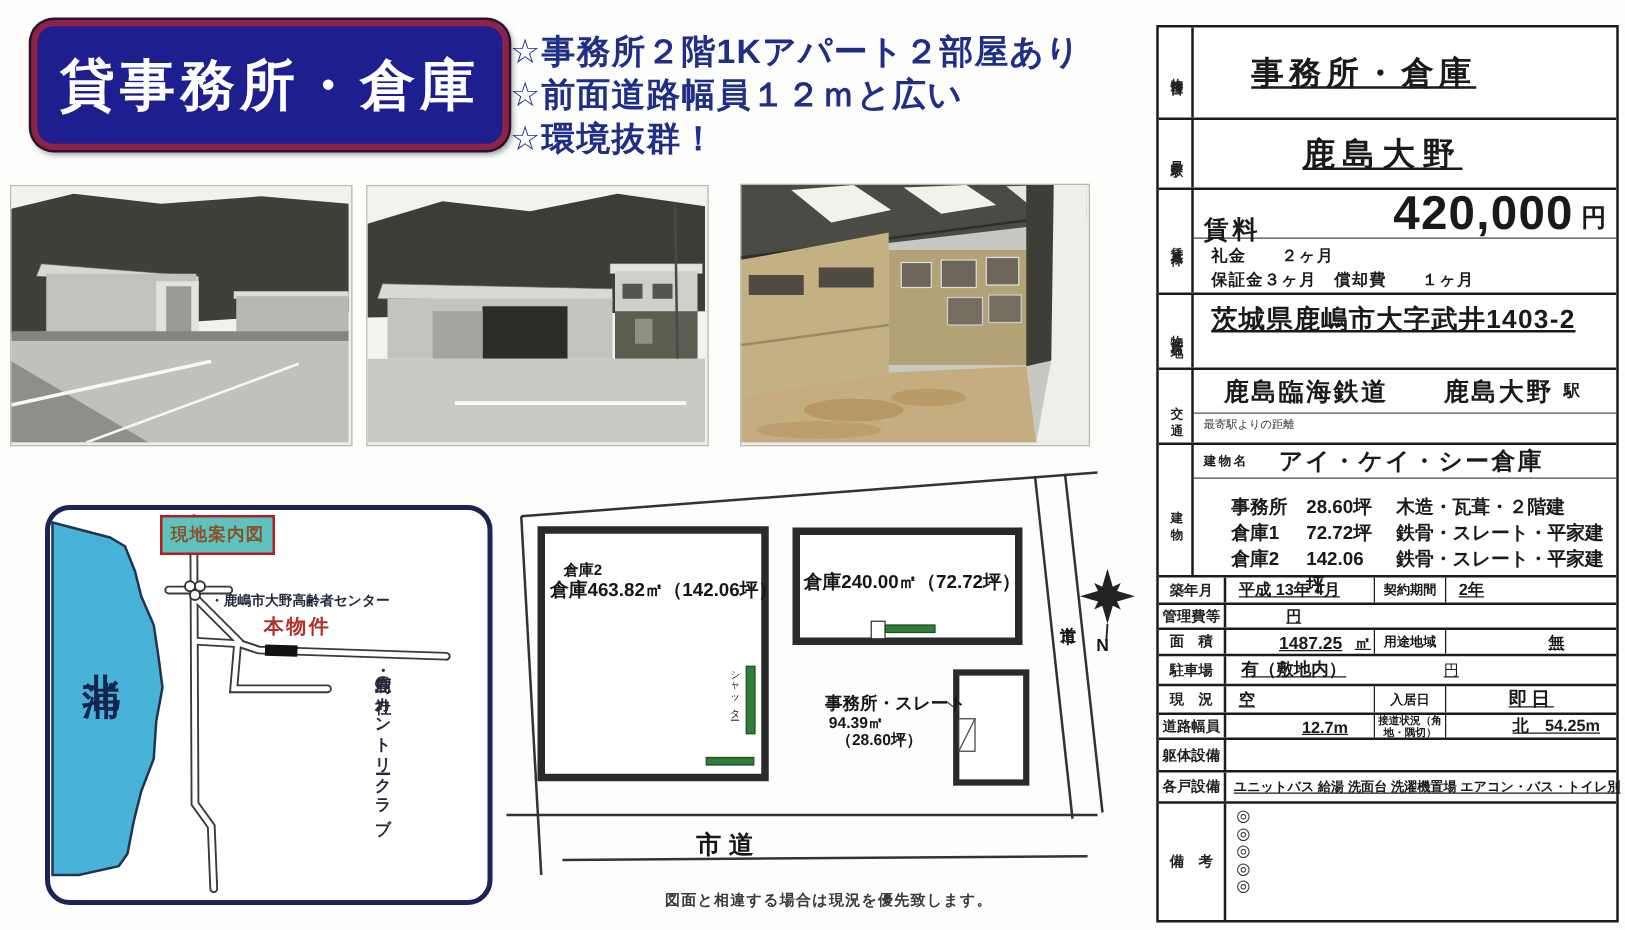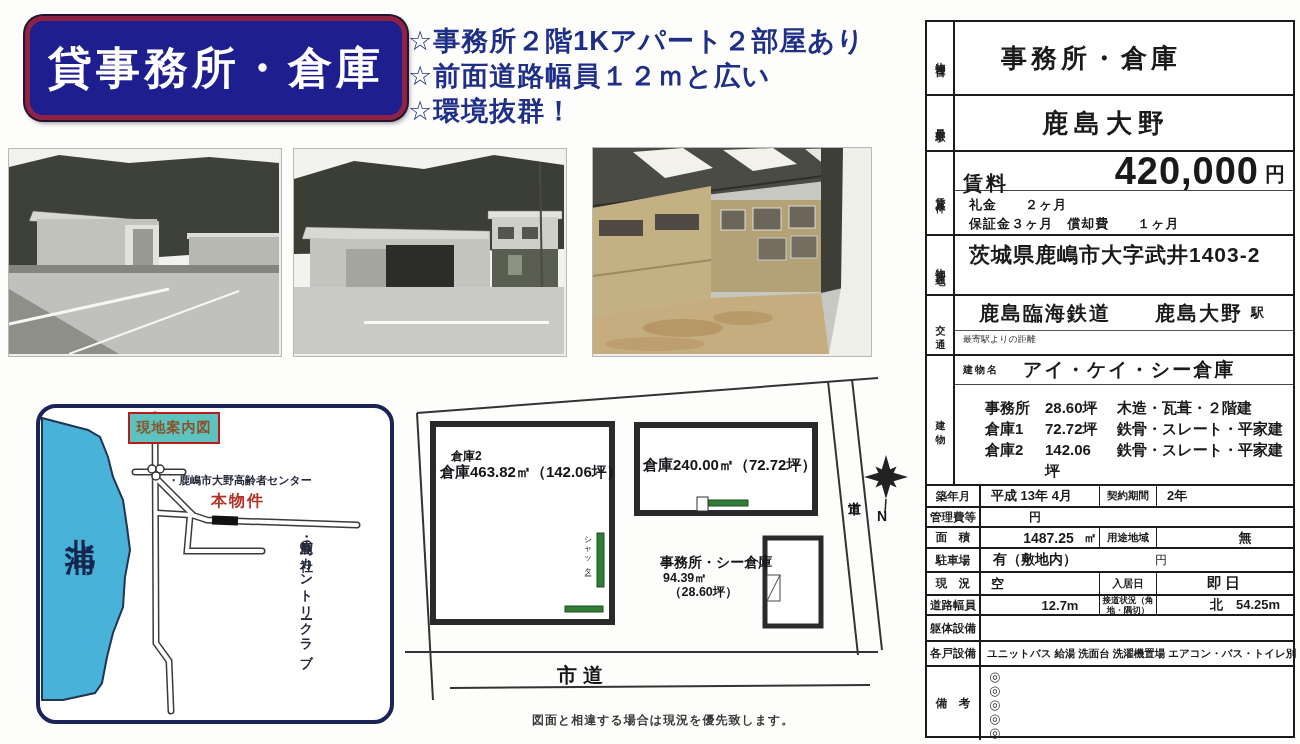--- a/index.html
+++ b/index.html
@@ -58,21 +58,21 @@
     background:#fff;display:flex;flex-direction:column;box-sizing:border-box;}
   .row{display:flex;border-bottom:2px solid #1b1b1b;box-sizing:border-box;flex:none;}
   .row:last-child{border-bottom:none;flex:1;}
   .vlabel{width:26px;flex:none;border-right:2px solid #1b1b1b;writing-mode:vertical-rl;text-orientation:upright;
     font-size:10px;font-weight:600;color:#222;display:flex;align-items:center;justify-content:center;letter-spacing:2px;}
   .hlabel{width:52px;flex:none;border-right:2px solid #1b1b1b;font-size:11.5px;font-weight:600;color:#222;
     display:flex;align-items:center;justify-content:center;white-space:pre;}
   .midlabel{width:56px;flex:none;border-left:1px solid #1b1b1b;border-right:1px solid #1b1b1b;
     font-size:10.5px;font-weight:600;display:flex;align-items:center;justify-content:center;text-align:center;white-space:nowrap;}
   .midlabel.small{font-size:8.5px;line-height:10px;white-space:normal;}
-  .cell{display:flex;align-items:center;box-sizing:border-box;}
+  .cell{display:flex;align-items:center;box-sizing:border-box;text-decoration:underline;}
   .grow{flex:1;}
   .col{display:flex;flex-direction:column;}
 
   .type-value{font-size:26px;font-weight:bold;letter-spacing:4px;padding-left:46px;}
   .station-value{font-size:26px;font-weight:bold;letter-spacing:6px;padding-left:72px;margin-left:15px;}
 
   .rent-top{height:38px;border-bottom:1px solid #444;display:flex;align-items:center;}
   .rent-label{font-size:20px;font-weight:bold;letter-spacing:3px;margin-left:8px;margin-top:25px;}
   .rent-amount{font-size:38px;font-weight:bold;margin-left:auto;letter-spacing:1px;}
   .rent-unit{font-size:20px;font-weight:bold;margin:6px 8px 0 6px;}
@@ -243,21 +243,21 @@
       <g>
         <path d="M481,92 L486,109 503,114 486,119 481,136 476,119 459,114 476,109 Z" fill="#222"></path>
         <path d="M481,99 L485,110 496,114 485,118 481,129 477,118 466,114 477,110 Z" fill="#222" transform="rotate(45 481 114)"></path>
         <line x1="481" y1="136" x2="480" y2="150" stroke="#222" stroke-width="1.5"></line>
       </g>
     </svg>
     <div class="txt wh2-tag">倉庫2</div>
     <div class="txt wh2-label">倉庫463.82㎡（142.06坪）</div>
     <div class="txt wh1-label">倉庫240.00㎡（72.72坪）</div>
     <div class="txt shutter-label">シャッター</div>
-    <div class="txt office-1">事務所・シー倉庫</div>
+    <div class="txt office-1">事務所・スレート</div>
     <div class="txt office-2">94.39㎡</div>
     <div class="txt office-3">（28.60坪）</div>
     <div class="txt road-right">市道</div>
     <div class="txt road-bottom">市道</div>
     <div class="txt north-label">N</div>
   </div>
   <div class="plan-caption">図面と相違する場合は現況を優先致します。</div>
 
   <div class="sheet">
 
@@ -295,21 +295,21 @@
       <div class="vlabel">交　通</div>
       <div class="col grow">
         <div class="access-line">
           <span class="access-main">鹿島臨海鉄道　　鹿島大野</span>
           <span class="access-suffix">駅</span>
         </div>
         <div class="access-sub">最寄駅よりの距離</div>
       </div>
     </div>
 
-    <div class="row" style="height:130px">
+    <div class="row" style="height:106px">
       <div class="vlabel">建　物</div>
       <div class="col grow">
         <div class="bname-row">
           <span class="bname-label">建物名</span>
           <span class="bname-value">アイ・ケイ・シー倉庫</span>
         </div>
         <div class="specs">
           <div class="spec">
             <span class="spec-name">事務所</span>
             <span class="spec-area">28.60坪</span>

